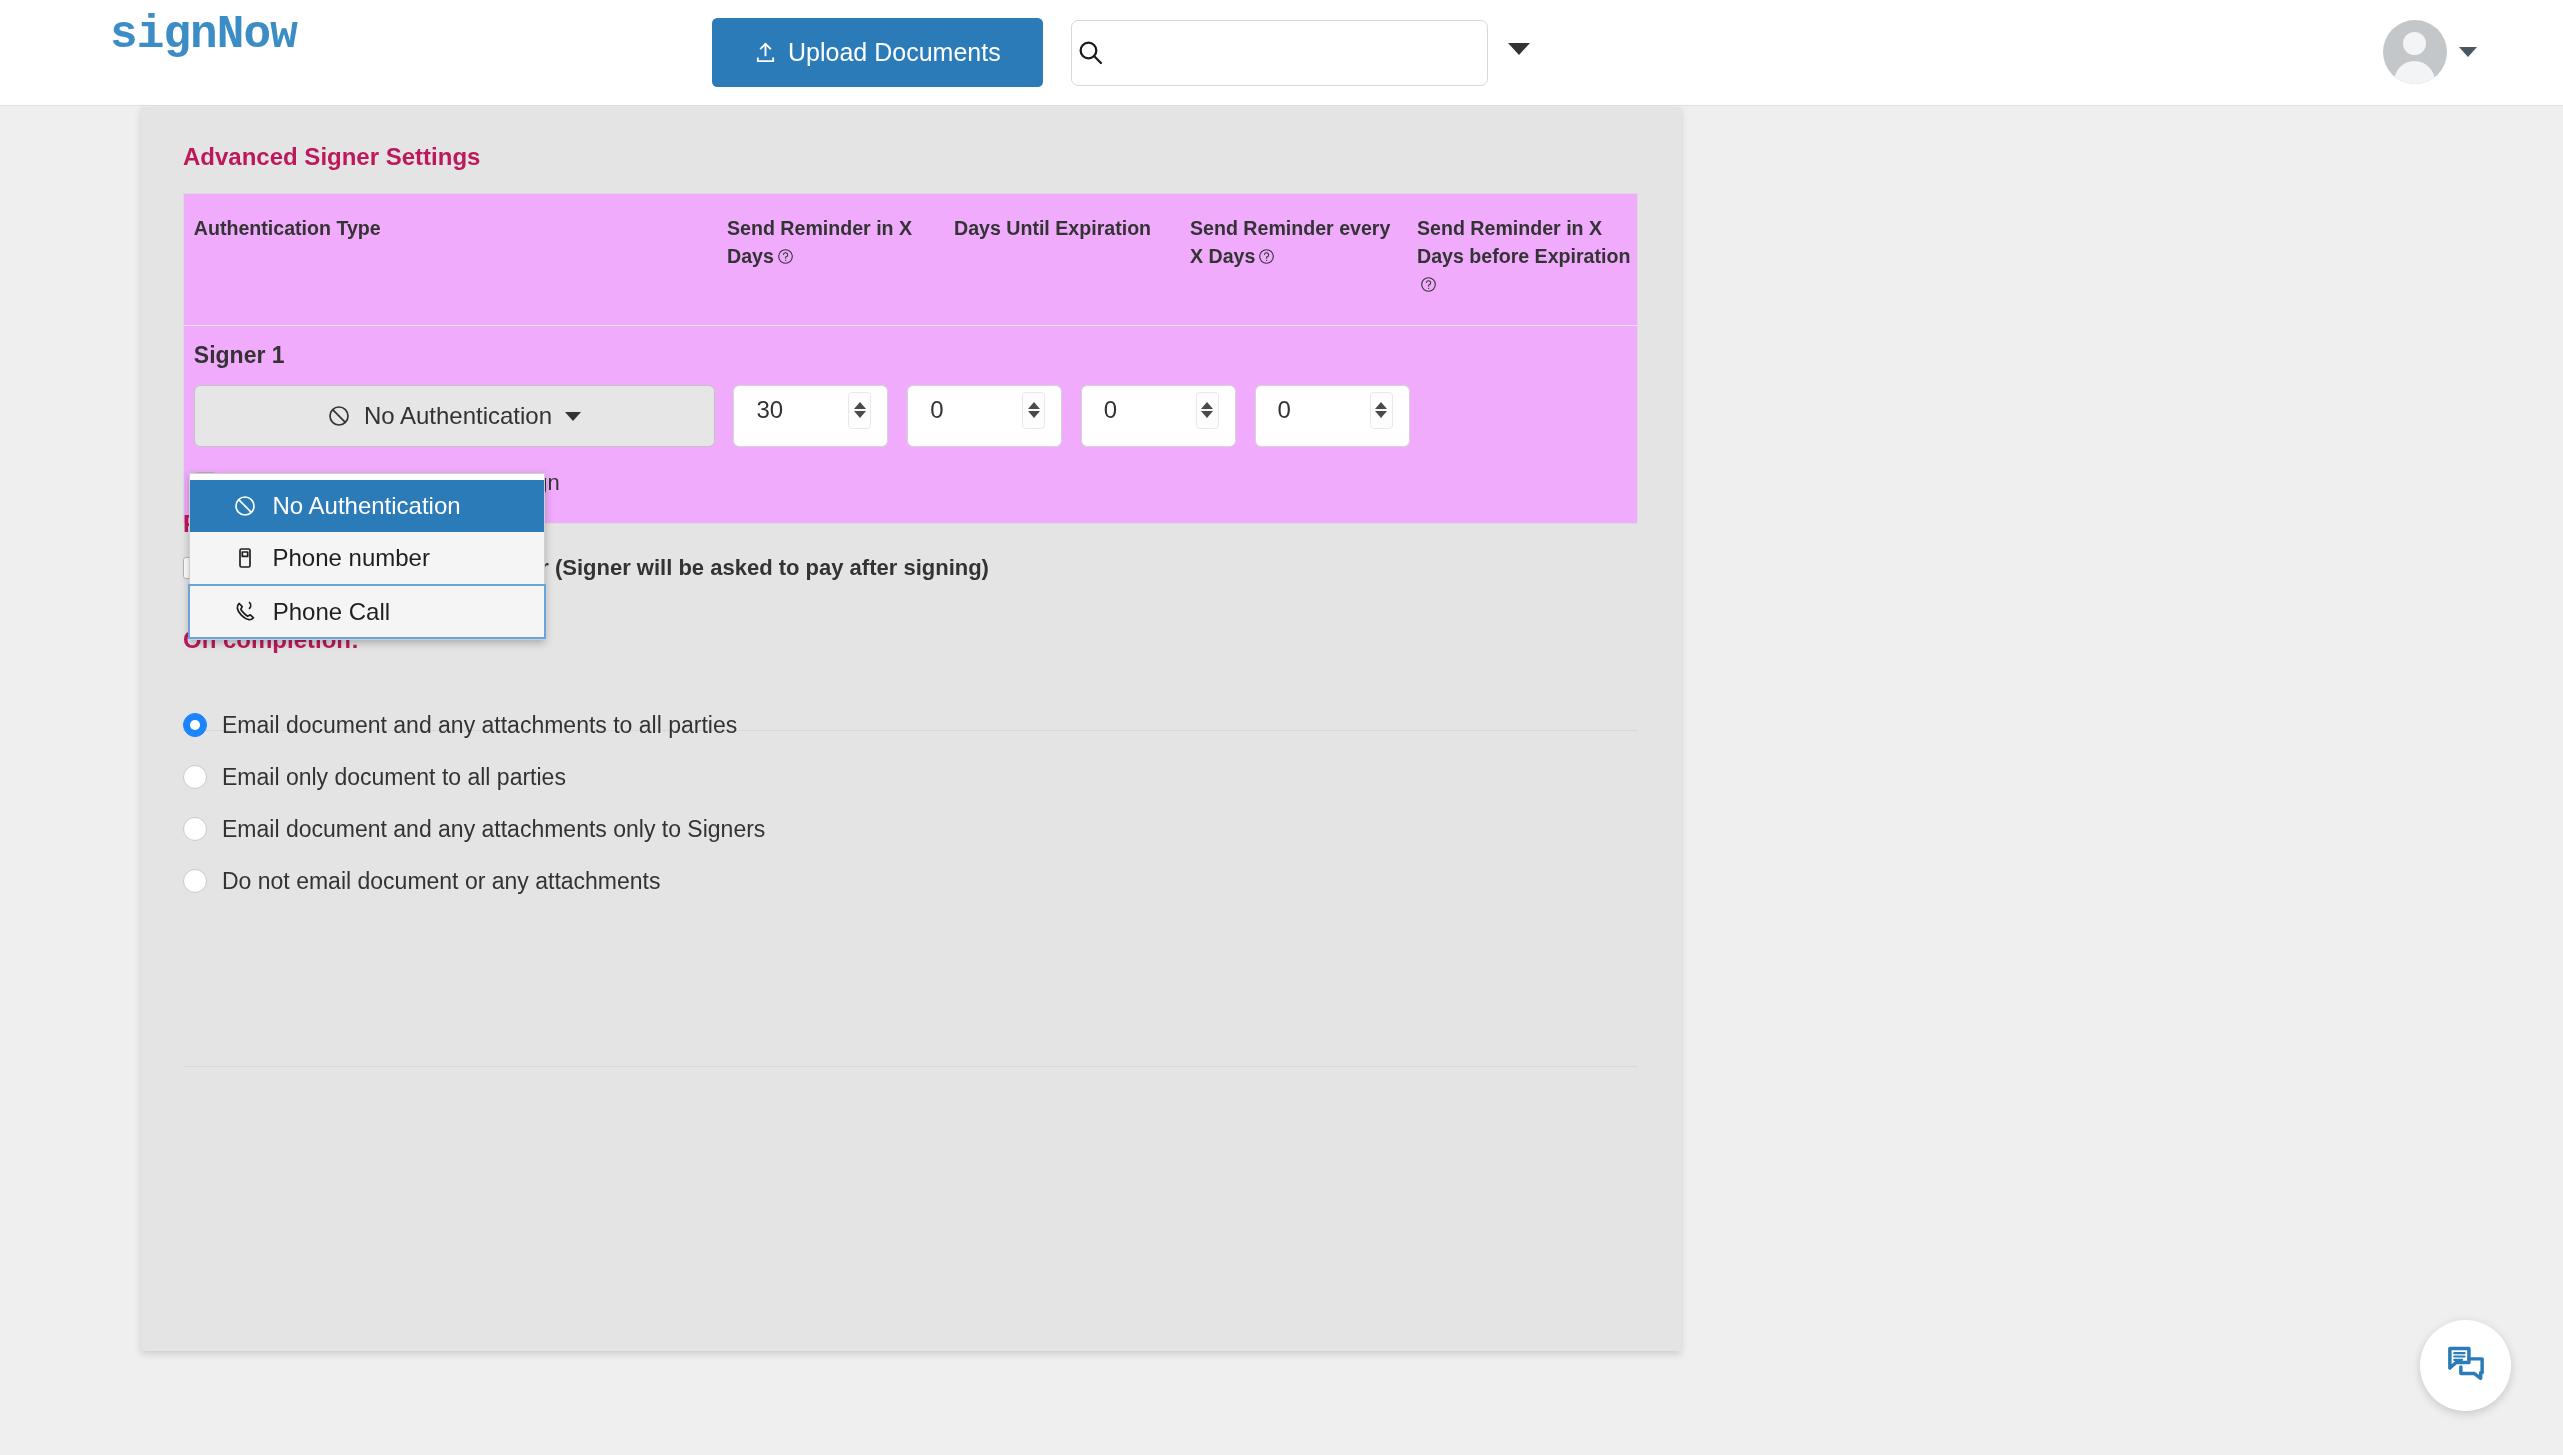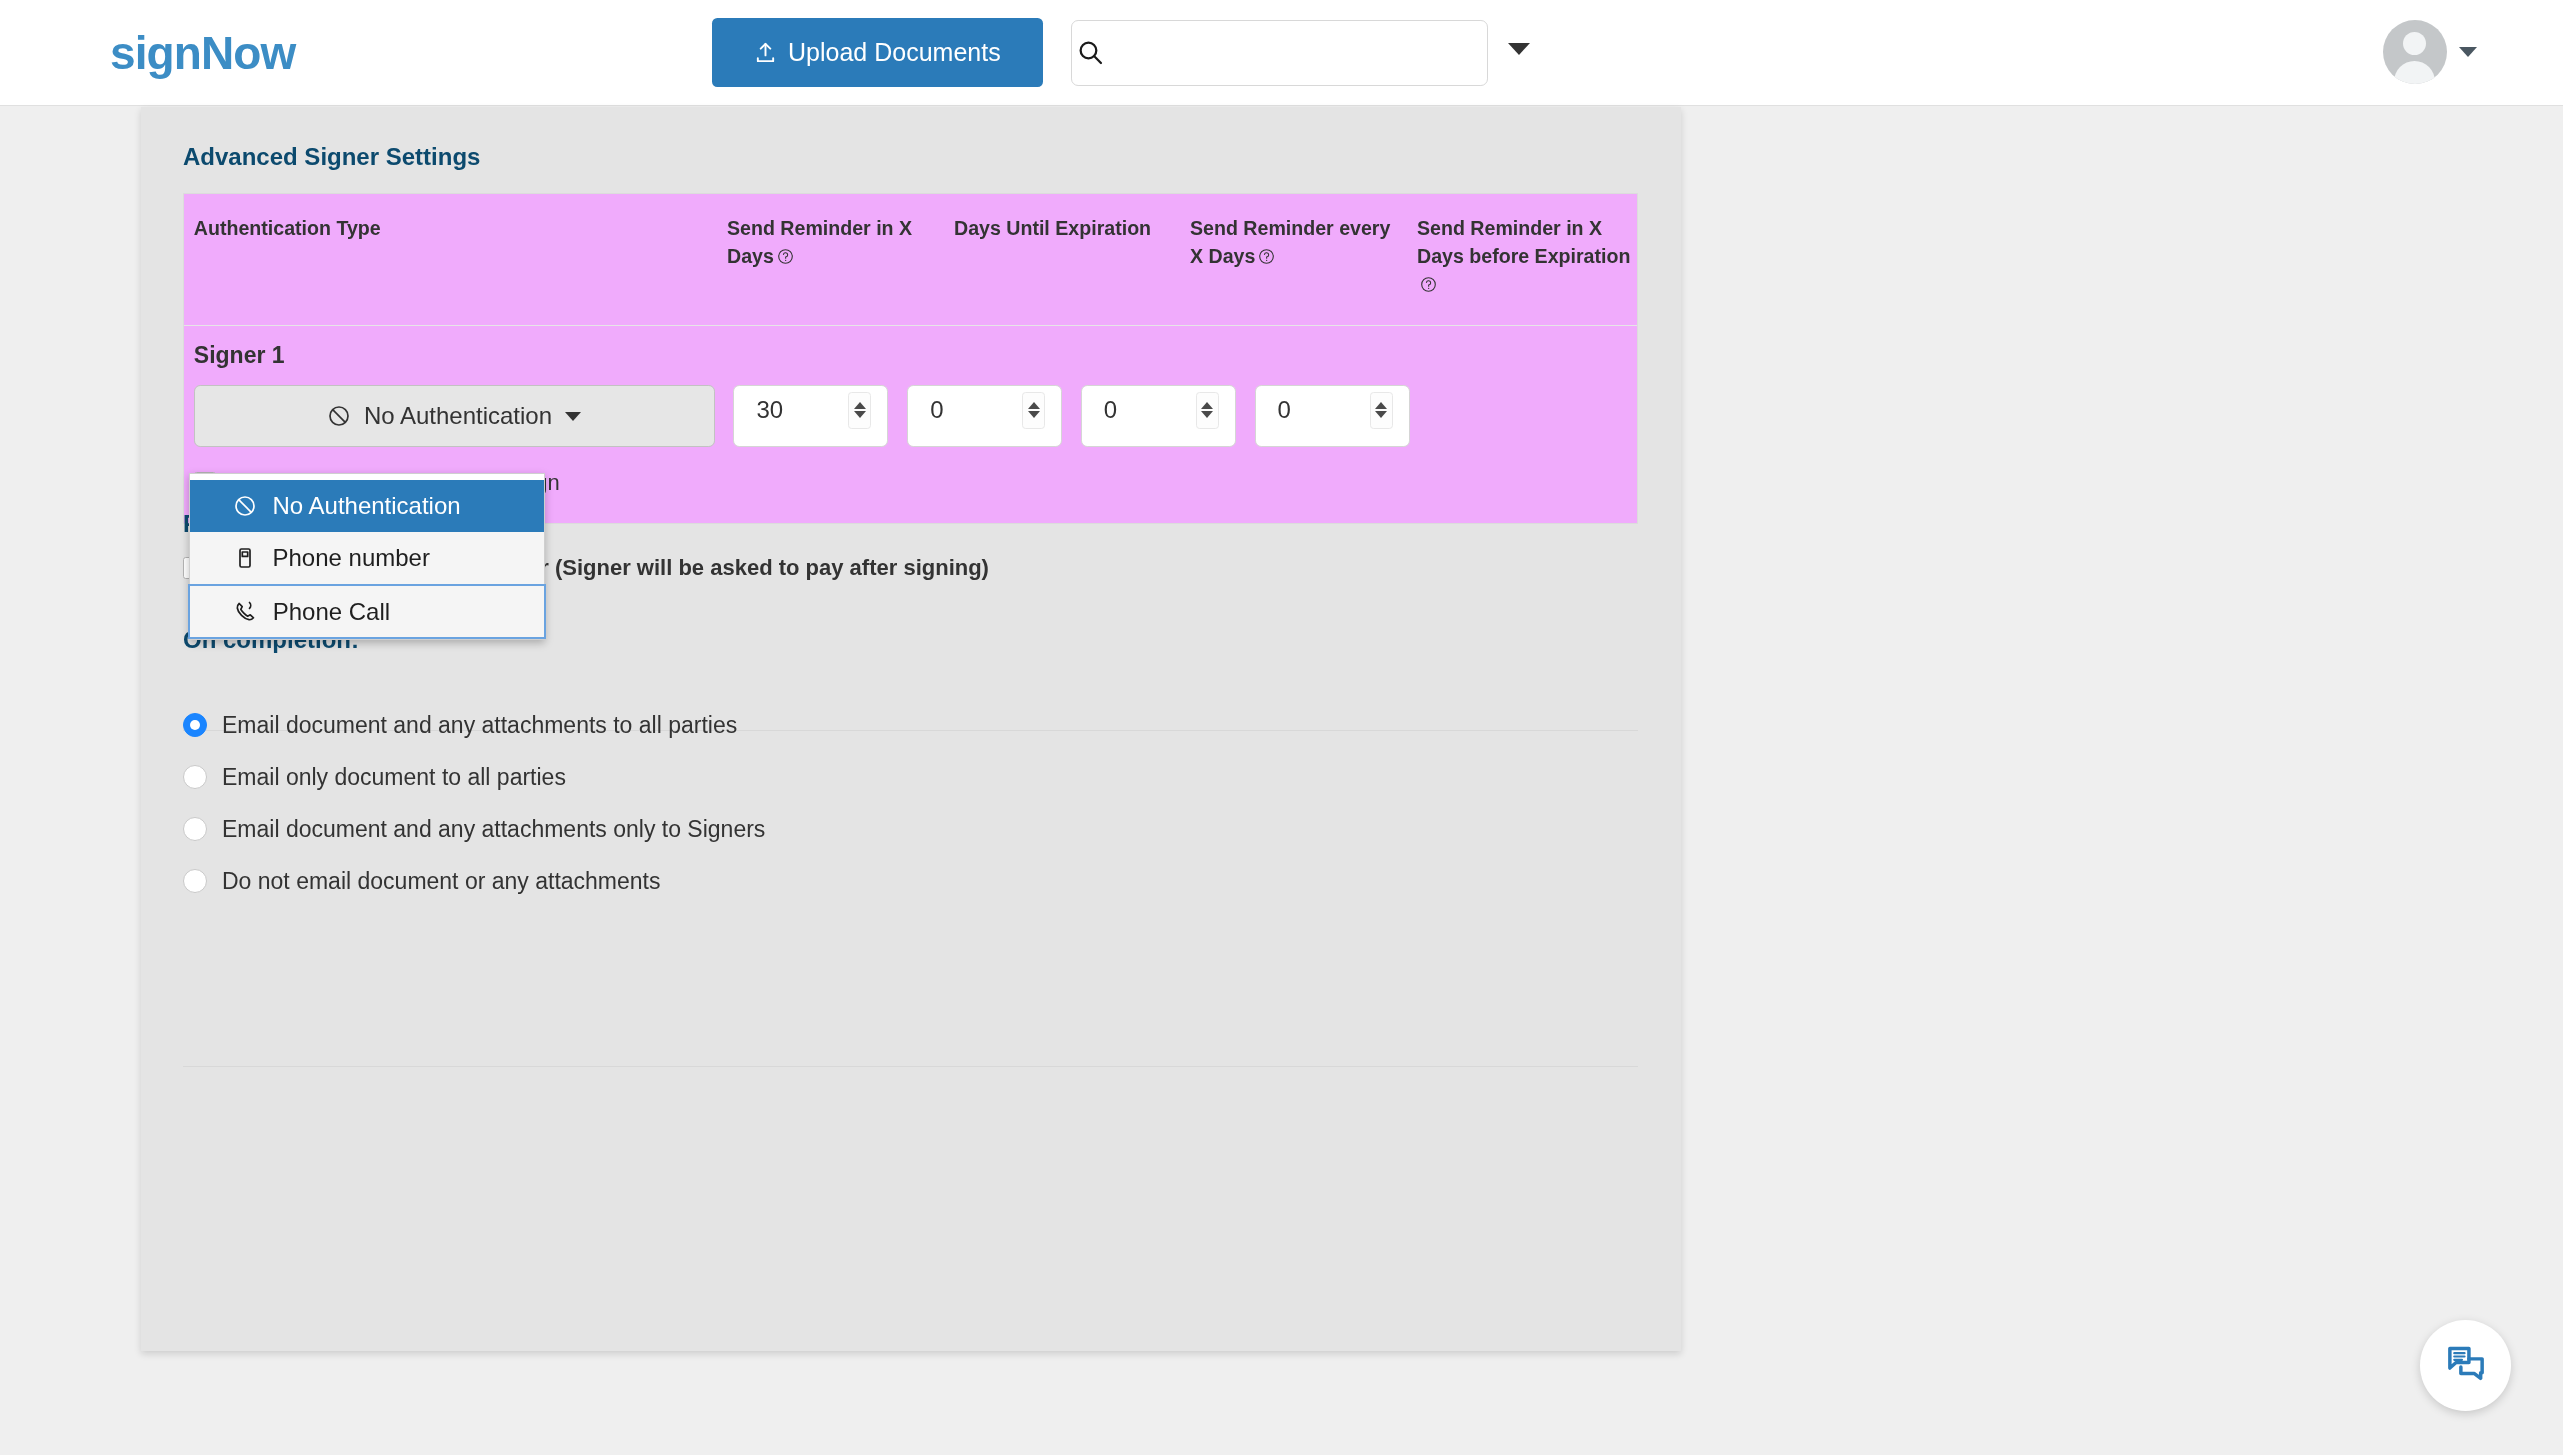--- a/index.html
+++ b/index.html
@@ -11,24 +11,24 @@
   }
 
   
   .header {
     position: absolute; top: 0; left: 0;
     width: 2563px; height: 106px;
     background: #ffffff;
     border-bottom: 0.9px solid #e0e0e0;
   }
   .logo {
-    position: absolute; left: 110px; top: 26px;
+    position: absolute; left: 110px; top: 9px;
     font-size: 46px; font-weight: 700;
     color: #3c8dc5; letter-spacing: -0.9px;
-    font-family: Liberation Sans, sans-serif;
+    font-family: Liberation Mono, monospace;
   }
   .logo .bold-n { font-weight: 700; }
 
   .upload-btn {
     position: absolute; left: 712px; top: 18px;
     width: 331px; height: 69px;
     background: #2b7bb9;
     border: none; border-radius: 5.3px;
     color: #ffffff; font-size: 25px; font-weight: 400;
     font-family: "Liberation Sans", sans-serif;
@@ -93,21 +93,21 @@
   .card {
     position: absolute;
     left: 141px; top: 107px;
     width: 1540px; height: 1244px;
     background: #e4e4e4;
     box-shadow: 0 2.7px 7.1px rgba(0,0,0,0.14);
   }
 
   .section-title {
     position: absolute;
-    font-size: 24px; font-weight: 700; color: #0c4a6e;
+    font-size: 24px; font-weight: 700; color: #be185d;
   }
   #adv-title { left: 42px; top: 36px; }
 
   
   .table {
     position: absolute; left: 42px; top: 86px;
     width: 1455px; background: #f0abfc;
     border: 0.9px solid #dcdcdc;
   }
   .thead {

